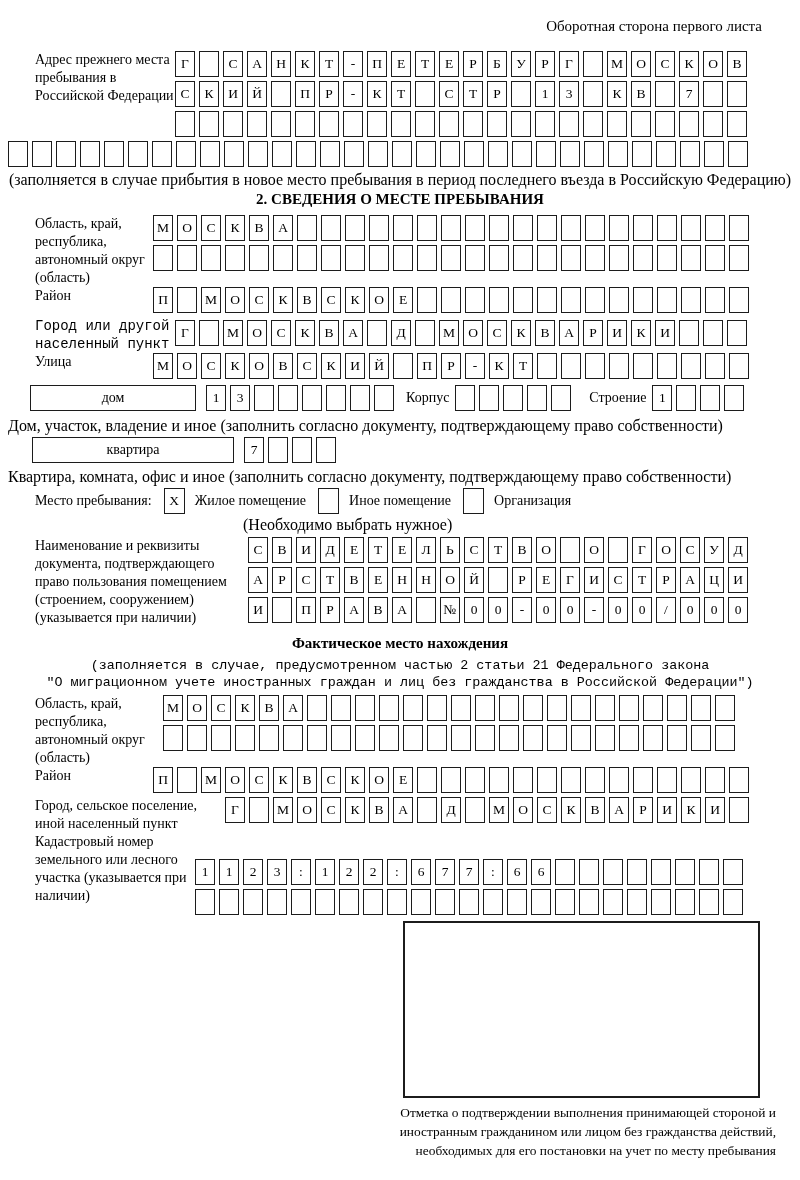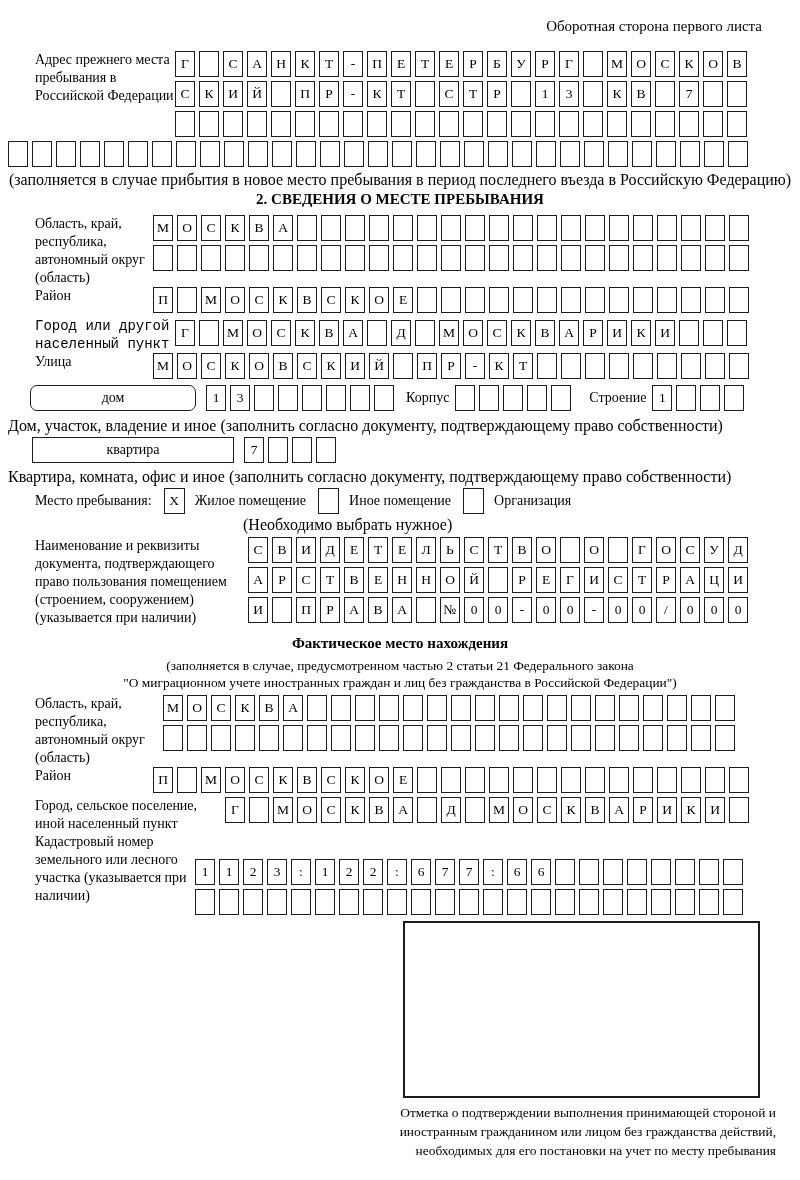--- a/index.html
+++ b/index.html
@@ -20,34 +20,34 @@
   .colcells{flex:0 0 auto;}
   .cells{display:flex;margin-bottom:4px;}
   .cell{box-sizing:border-box;flex:0 0 auto;width:20px;height:26px;border:1.5px solid #1c1c1c;
         margin-right:4px;display:flex;align-items:center;justify-content:center;
         font-size:13.5px;}
   .note{font-size:16px;line-height:17px;margin:1px 0 3px 0;}
   .center{text-align:center;}
   .sec-title{font-size:15px;font-weight:bold;text-align:center;margin:3px 0 7px 0;}
   .wide-box{box-sizing:border-box;height:26px;border:1.5px solid #1c1c1c;
             display:flex;align-items:center;justify-content:center;font-size:14px;flex:0 0 auto;}
-  .w-dom{width:166px;margin-left:22px;margin-right:10px;border-radius:7px;}
+  .w-dom{width:166px;margin-left:22px;margin-right:10px;}
   .w-kv{width:202px;margin-left:24px;margin-right:10px;}
   .inline-lbl{font-size:14px;line-height:26px;flex:0 0 auto;}
   .k-lbl{margin:0 6px 0 8px;}
   .s-lbl{margin:0 6px 0 14px;}
   .house-row{margin:2px 0 2px 0;}
   .stay-row{margin-top:3px;}
   .stay-lbl{font-size:14px;line-height:26px;padding-left:27px;flex:0 0 auto;}
   .chk{box-sizing:border-box;width:21px;height:26px;border:1.5px solid #1c1c1c;flex:0 0 auto;
        margin:0 10px 0 12px;display:flex;align-items:center;justify-content:center;font-size:13.5px;}
   .stay-opt{font-size:14px;line-height:26px;flex:0 0 auto;}
   .stay-note{margin-left:235px;margin-top:2px;margin-bottom:4px;}
   .fact-title{font-size:15px;font-weight:bold;text-align:center;margin:8px 0 5px 0;}
-  .fact-note{font-size:13.4px;line-height:17px;text-align:center;}
+  .fact-note{font-size:13.4px;line-height:17px;text-align:center;font-family:Liberation Mono, monospace;}
   .mb4{margin-bottom:4px;}
   .cad-cells{margin-top:26px;}
   .stamp-wrap{margin-left:368px;width:400px;margin-top:2px;}
   .stamp-box{box-sizing:border-box;width:357px;height:177px;border:2px solid #1c1c1c;margin-left:27px;}
   .stamp-caption{font-size:13.4px;line-height:19px;text-align:right;margin-top:5px;}
 </style>
 </head>
 <body>
 
 <div class="page">

